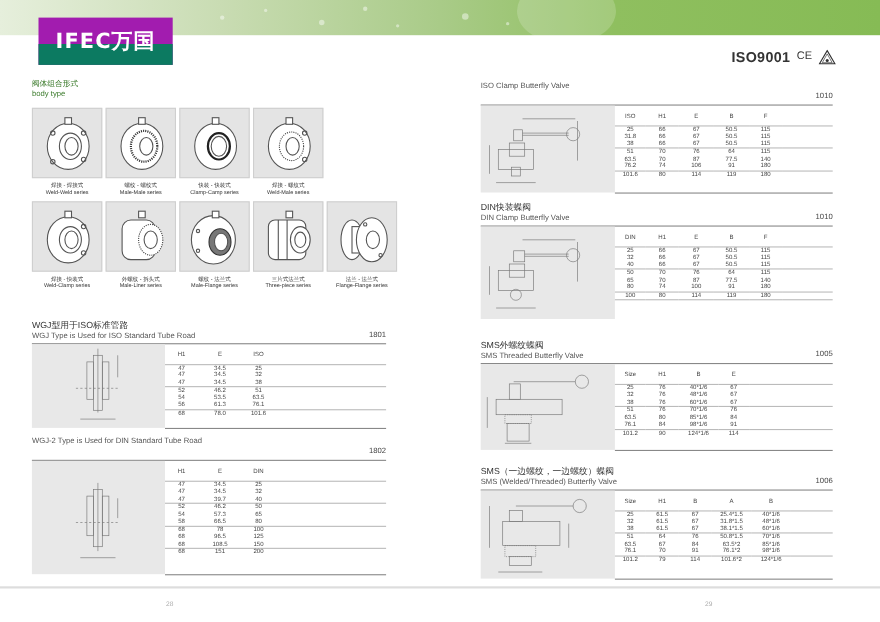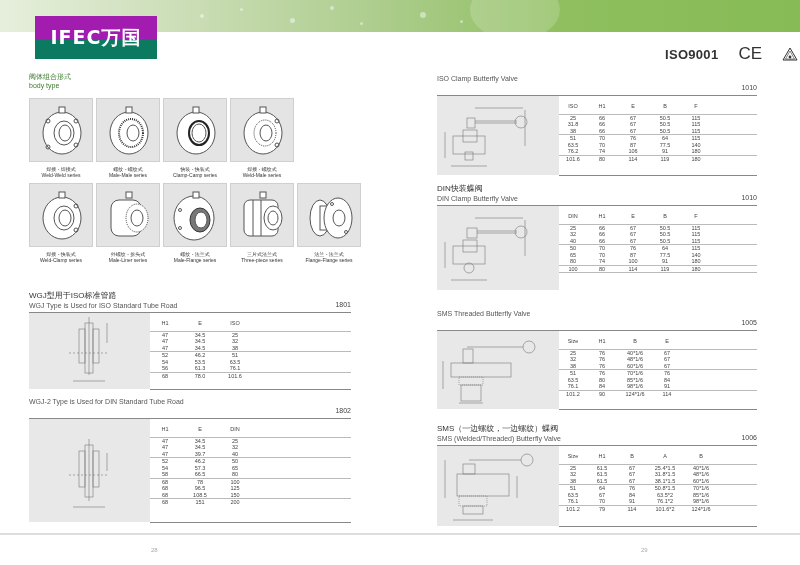--- a/index.html
+++ b/index.html
@@ -2,23 +2,23 @@
 <html><head>
 <meta charset="utf-8">
 <style>
 *{box-sizing:border-box;margin:0;padding:0}
 body{width:800px;height:565px;background:#fff;font-family:"Liberation Sans",sans-serif;color:#444;position:relative;overflow:hidden}
 .banner{position:absolute;left:0;top:0;width:800px;height:32px;background:linear-gradient(90deg,#e6efdc 0%,#c9dcb3 25%,#a9cb88 50%,#8fbf5f 70%,#86bb55 100%)}
 .banner .dot{position:absolute;border-radius:50%;background:rgba(255,255,255,.45)}
 .logo{position:absolute;left:35px;top:16px;width:122px;height:43px;background:#a21caf;display:flex;align-items:center;justify-content:center}
 .logo::after{content:"";position:absolute;left:0;bottom:0;width:100%;height:45%;background:#0c7a61;z-index:0}
 .logo span{position:relative;z-index:1;color:#fff;font-weight:bold;font-size:19px;letter-spacing:1px;font-family:"DejaVu Sans",sans-serif}
-.certs{position:absolute;left:665px;top:44px;display:flex;align-items:center;gap:20px}
+.certs{position:absolute;left:665px;top:44px;display:flex;align-items:center;gap:6px}
 .certs .iso{font-size:13px;color:#333;font-weight:bold;letter-spacing:.3px}
-.certs .ce{font-size:17px;color:#333}
+.certs .ce{font-size:10px;color:#333}
 .certs .tri{width:16px;height:14px;position:relative}
 .lab-cn{font-size:7px;color:#3a7a2a;line-height:9px}
 .lab-en{font-size:7px;color:#3a7a2a;line-height:9px}
 .bt-title{position:absolute;left:29px;top:72px}
 .grid{position:absolute;left:29px;top:98px}
 .thumb{position:absolute;width:64px;height:64px;background:#e4e4e4;border:1px solid #cfcfcf}
 .thumb svg{position:absolute;left:8px;top:6px}
 .cap{position:absolute;width:64px;text-align:center;font-size:5px;line-height:6px;color:#333}
 .sec{position:absolute}
 .sec .cn{font-size:8px;color:#333;line-height:10px}
@@ -608,20 +608,21 @@
         <td>180</td>
         <td></td>
       </tr>
   <tr class="sep">
         <td colspan="6"></td>
       </tr>
 </tbody>
   </table>
 
 <div class="sec" style="left:437px;top:309px;width:320px;height:22px">
+  <div class="cn">SMS外螺纹蝶阀</div>
   <div class="en">SMS Threaded Butterfly Valve</div>
   <div class="code">1005</div>
   <div class="rule" style="top:21px"></div>
 </div>
 <div class="panel" style="left:437px;top:331px;width:122px;height:78px">
   <svg width="122" height="78" viewBox="0 0 122 78">
       <g stroke="#777" fill="none" stroke-width=".6">
         <line x1="30" y1="16" x2="86" y2="16"></line>
         <circle cx="92" cy="16" r="6"></circle>
         <rect x="26" y="18" width="10" height="14"></rect>

